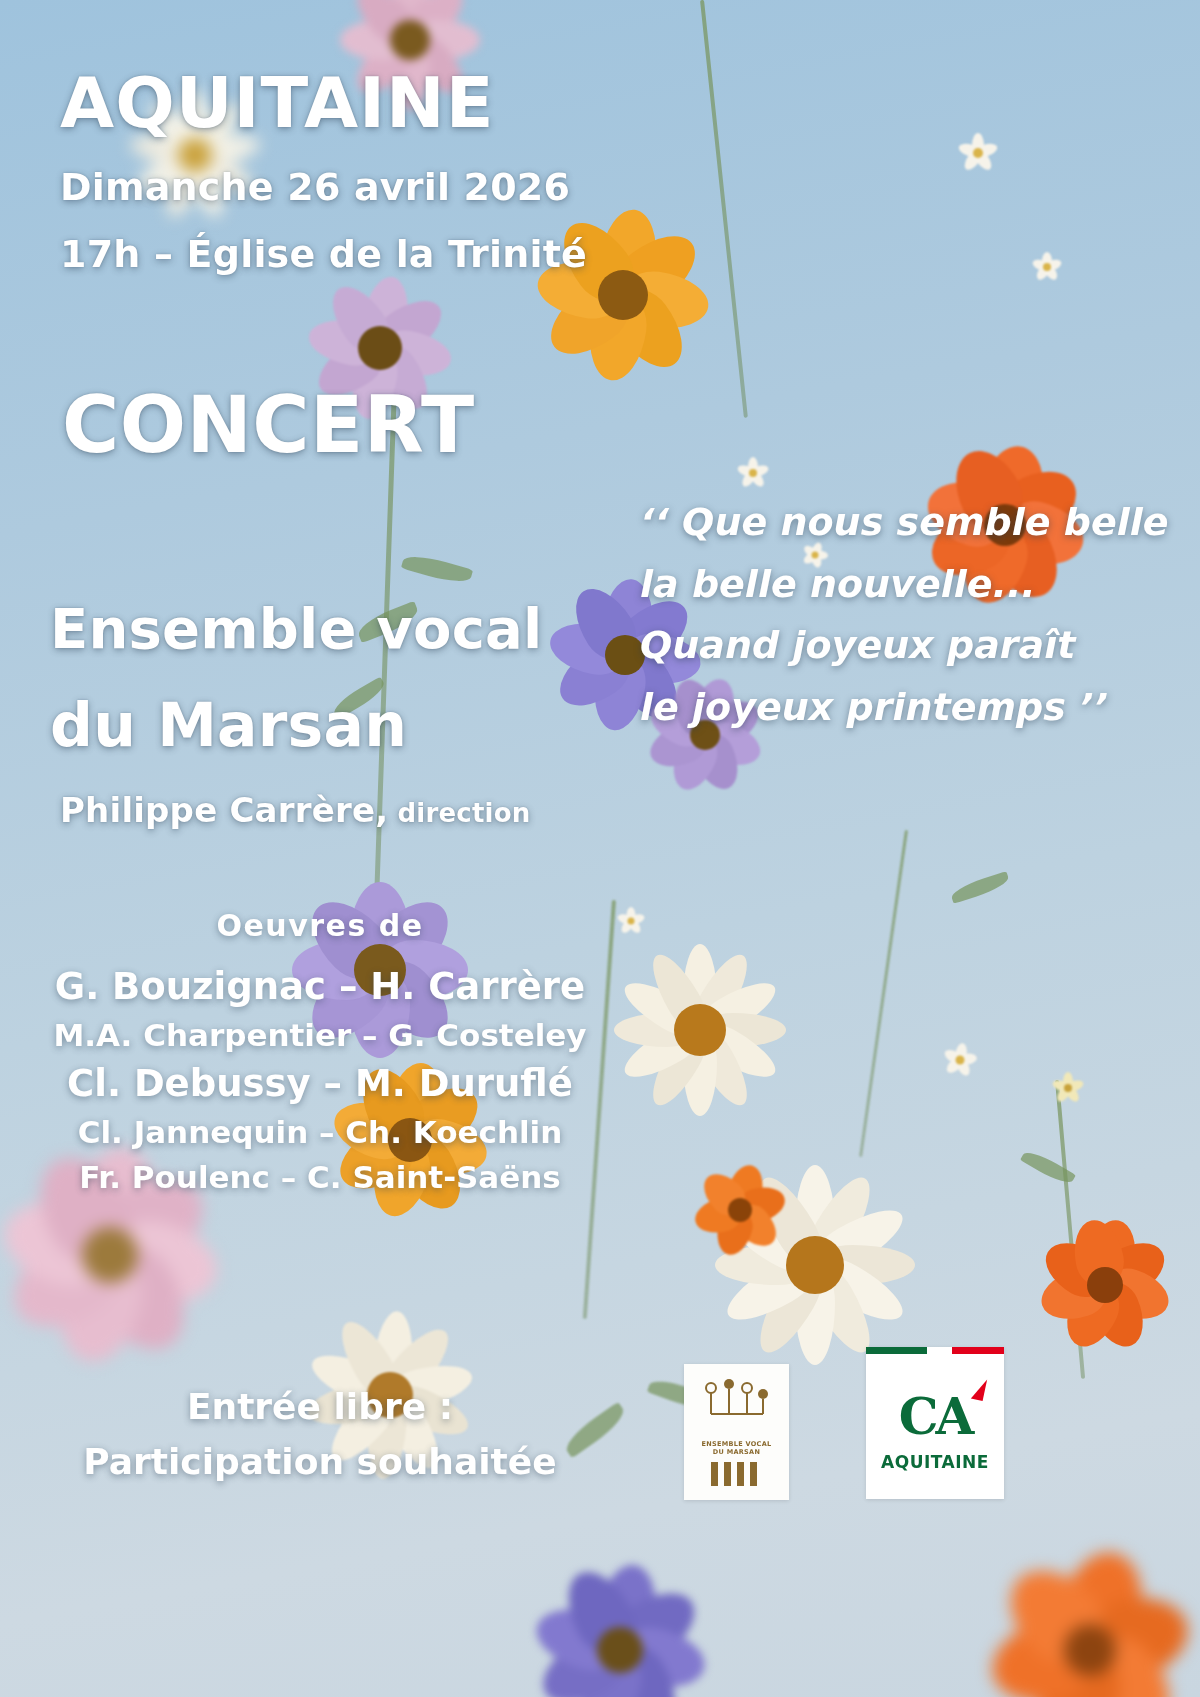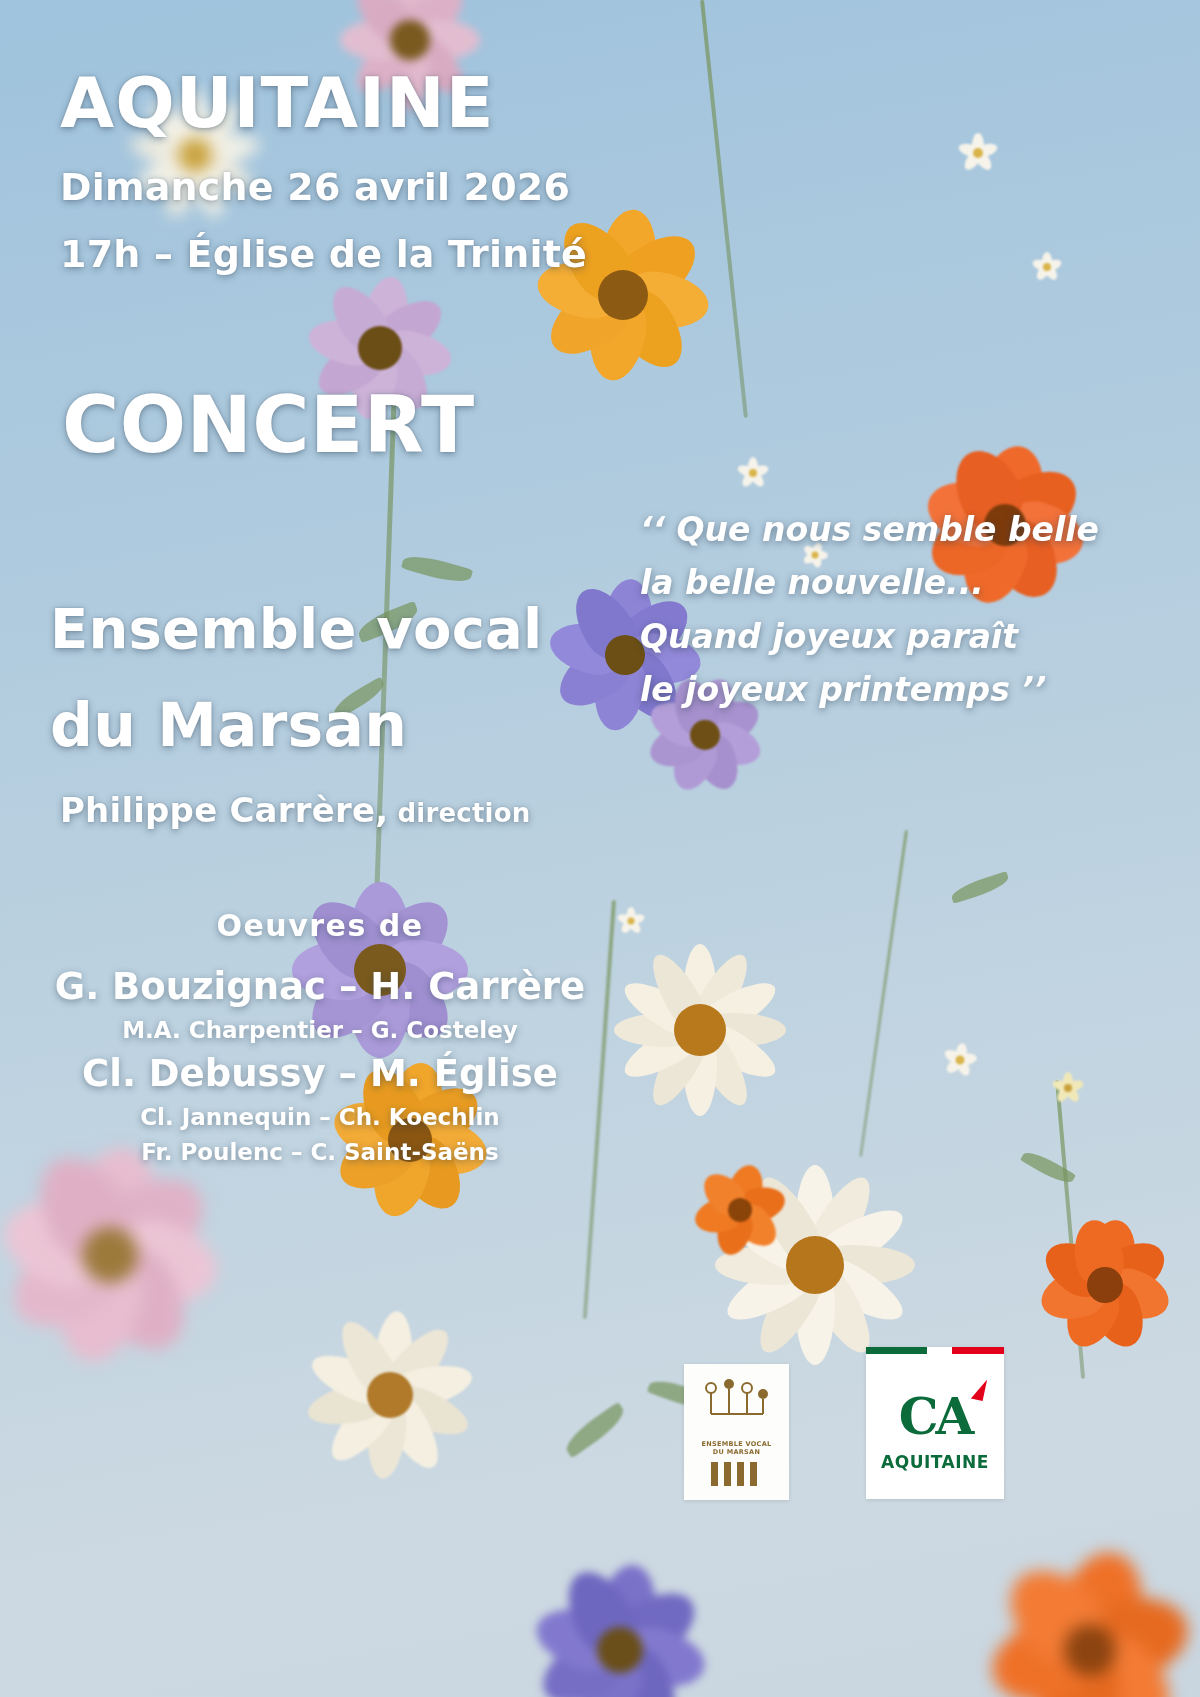--- a/index.html
+++ b/index.html
@@ -89,25 +89,24 @@
     font-size: 34px; font-weight: 700;
   }
   .cond small { font-size: 26px; font-weight: 600; }
 
   .quote {
     position: absolute;
     left: 640px; top: 492px;
     width: 480px;
     font-style: italic;
     font-weight: 700;
-    font-size: 33px;
+    font-size: 38px;
     line-height: 1.62;
     color: #fff;
     text-shadow: 0 2px 7px rgba(40,60,80,.5);
-    margin-top: 11px;
   }
   .quote span { display: block; white-space: pre; }
 
   .oeuvres {
     position: absolute;
     left: 0; top: 908px;
     width: 640px;
     text-align: center;
   }
   .oeuvres .head {
@@ -115,21 +114,21 @@
     text-shadow: 0 2px 7px rgba(40,60,80,.45);
     margin-bottom: 22px;
   }
   .oeuvres .line {
     font-weight: 700;
     text-shadow: 0 2px 7px rgba(40,60,80,.45);
     margin: 9px 0;
     white-space: pre;
   }
   .l-big { font-size: 37px; }
-  .l-sm  { font-size: 23px; }
+  .l-sm  { font-size: 31px; }
 
   .entry {
     position: absolute;
     left: 0; top: 1372px;
     width: 640px;
     text-align: center;
   }
   .entry div {
     font-size: 36px; font-weight: 700;
     text-shadow: 0 2px 7px rgba(40,60,80,.45);
@@ -541,25 +540,29 @@
       <span>‘‘ Que nous semble belle</span>
       <span>la belle nouvelle...</span>
       <span>Quand joyeux paraît</span>
       <span>le joyeux printemps ’’</span>
     </div>
 
     <div class="oeuvres">
       <div class="head">Oeuvres de</div>
       <div class="line l-big">G. Bouzignac – H. Carrère</div>
       <div class="line l-sm">M.A. Charpentier – G. Costeley</div>
-      <div class="line l-big">Cl. Debussy – M. Église</div>
+      <div class="line l-big">Cl. Debussy – M. Duruflé</div>
       <div class="line l-sm">Cl. Jannequin – Ch. Koechlin</div>
       <div class="line l-sm">Fr. Poulenc – C. Saint-Saëns</div>
     </div>
 
+    <div class="entry">
+      <div>Entrée libre :</div>
+      <div>Participation souhaitée</div>
+    </div>
 
     <div class="logo-evm">
       <svg width="76" height="62" viewBox="0 0 76 62">
         <circle cx="12" cy="10" r="5" fill="none" stroke="#8a6a2f" stroke-width="2"></circle>
         <circle cx="30" cy="6" r="5" fill="#8a6a2f"></circle>
         <circle cx="48" cy="10" r="5" fill="none" stroke="#8a6a2f" stroke-width="2"></circle>
         <circle cx="64" cy="16" r="5" fill="#8a6a2f"></circle>
         <path d="M12 15 V36 M30 11 V36 M48 15 V36 M64 21 V36" stroke="#8a6a2f" stroke-width="2" fill="none"></path>
         <path d="M12 36 H64" stroke="#8a6a2f" stroke-width="2"></path>
       </svg>

